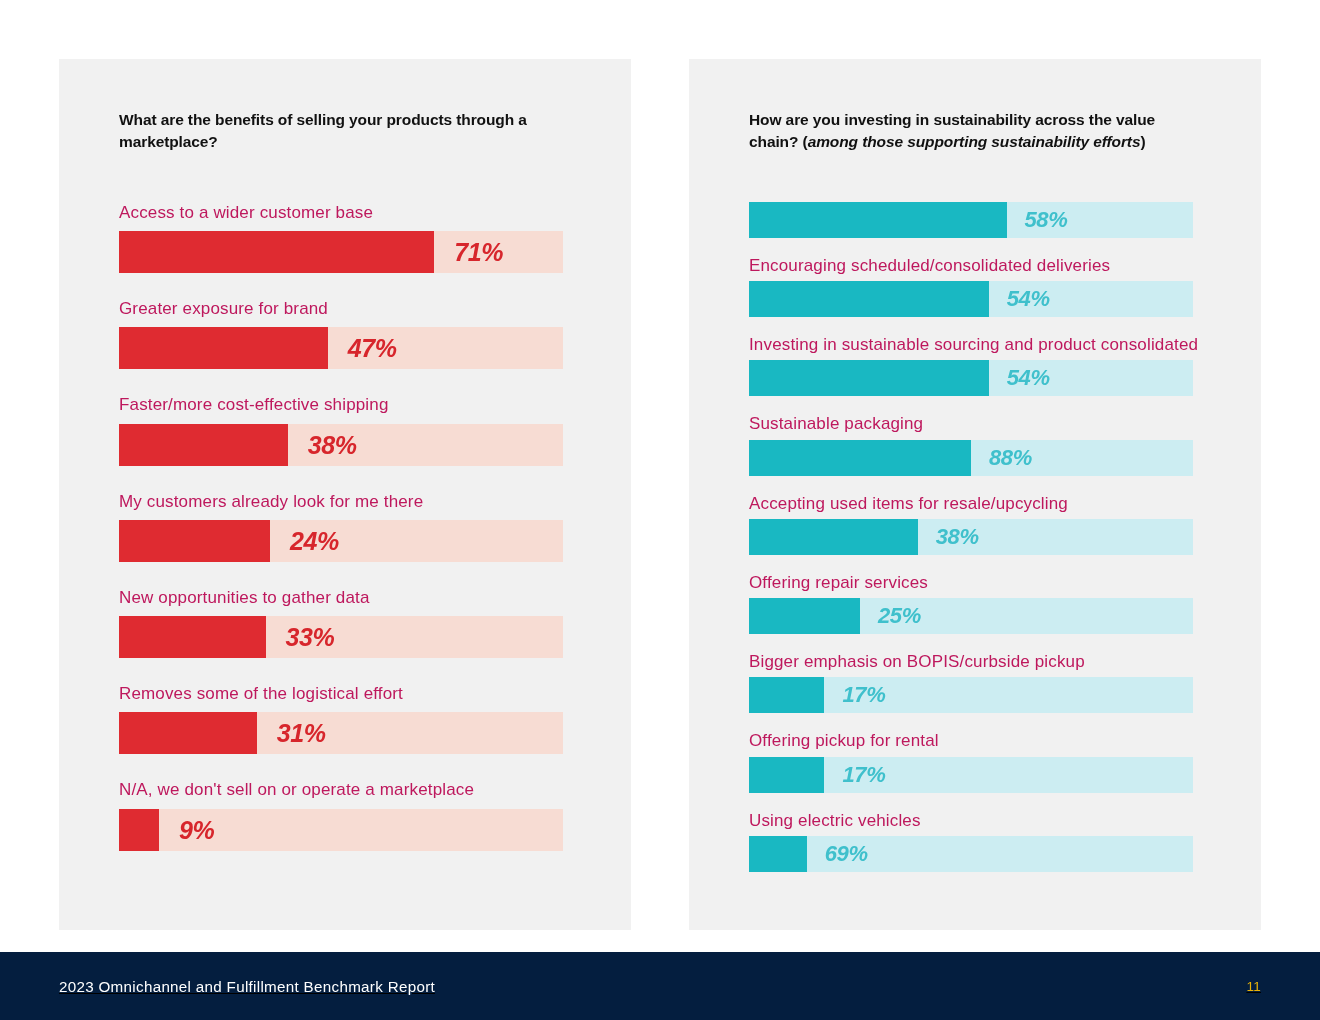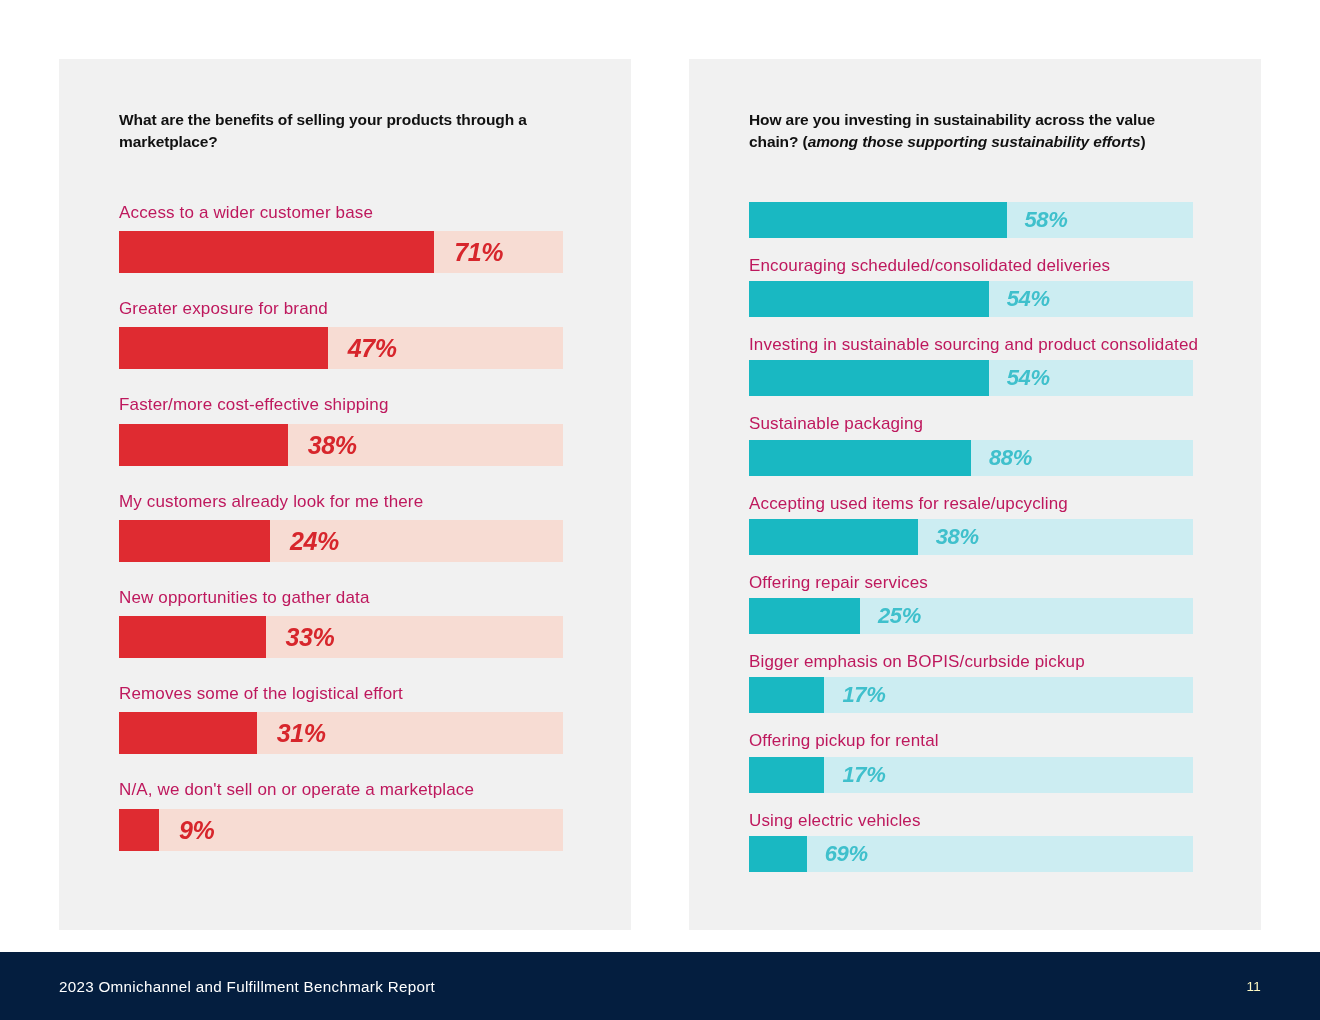--- a/index.html
+++ b/index.html
@@ -119,28 +119,29 @@
     left: 0;
     top: 952px;
     width: 1320px;
     height: 68px;
     background: #041E3F;
     display: flex;
     align-items: center;
     justify-content: space-between;
     box-sizing: border-box;
     padding: 0 59px;
+    text-decoration: underline;
   }
   .footer-title {
     color: #ffffff;
     font-size: 15.2px;
     letter-spacing: 0.3px;
   }
   .footer-page {
-    color: #fef9c3;
+    color: #eab308;
     font-size: 13.5px;
     letter-spacing: 0.3px;
   }
 </style>
 </head>
 <body>
 
 <div class="page">
 
   <div class="panels">

